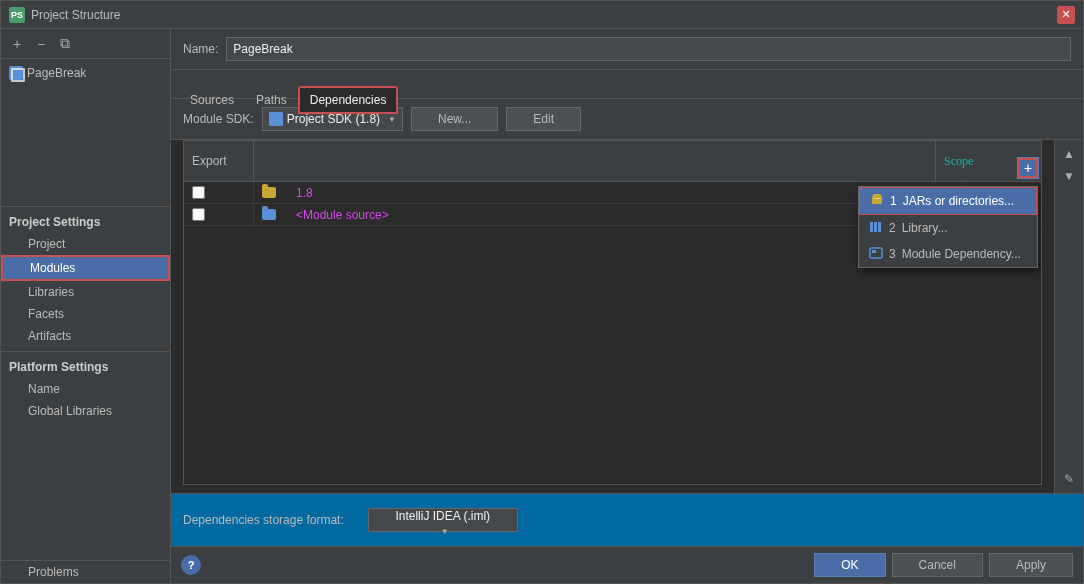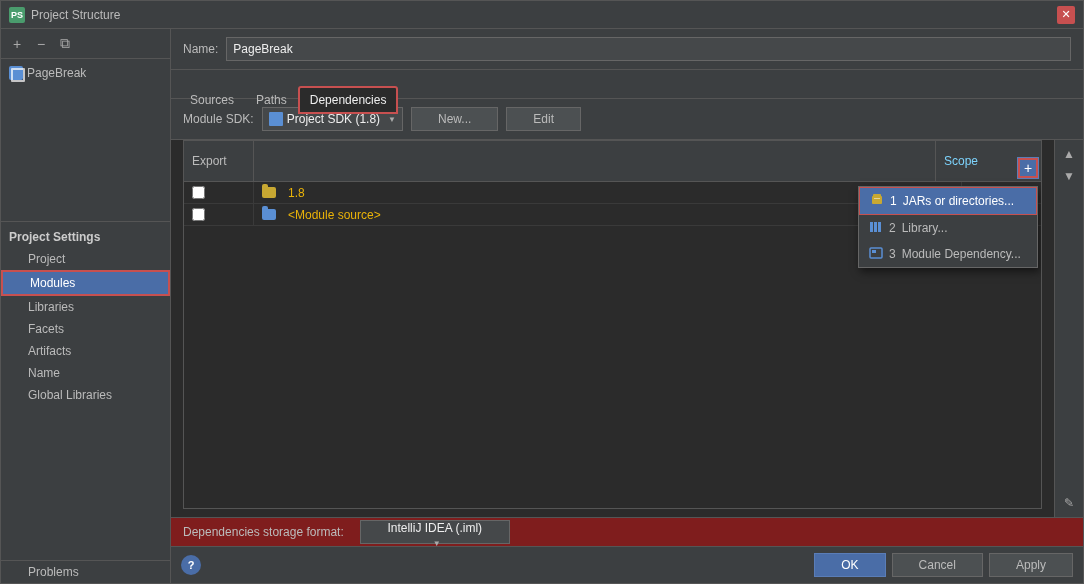--- a/index.html
+++ b/index.html
@@ -270,26 +270,27 @@
     }
     .dep-header-name {
       flex: 1;
       padding: 0 8px;
       color: #bbb;
       font-size: 12px;
     }
     .dep-header-scope {
       width: 80px;
       padding: 0 8px;
-      color: #7dd3fc;
+      color: #14b8a6;
       font-size: 12px;
       border-left: 1px solid #555;
       height: 100%;
       display: flex;
       align-items: center;
+      font-family: Liberation Serif, serif;
     }
     .dep-add-btn {
       width: 22px; height: 22px;
       background: #4a6da7;
       border: 1px solid #5a7db7;
       display: flex; align-items: center; justify-content: center;
       color: white; font-size: 14px; cursor: pointer;
       margin: 2px;
       position: relative;
     }
@@ -309,25 +310,25 @@
       width: 70px;
       padding: 0 8px;
       border-right: 1px solid #3a3a3a;
       height: 100%;
       display: flex;
       align-items: center;
     }
     .dep-row-name {
       flex: 1;
       padding: 0 8px;
-      color: #eab308;
-      font-size: 12px;
-      display: flex;
-      align-items: center;
-      gap: 12px;
+      color: #d946ef;
+      font-size: 12px;
+      display: flex;
+      align-items: center;
+      gap: 20px;
     }
     .dep-row-scope {
       width: 80px;
       padding: 0 8px;
       color: #bbb;
       font-size: 12px;
       height: 100%;
       display: flex;
       align-items: center;
       border-left: 1px solid #3a3a3a;
@@ -392,23 +393,23 @@
     .dropdown-item-num {
       color: #888;
       font-size: 11px;
       min-width: 14px;
     }
 
     
     .bottom-bar {
       display: flex;
       align-items: center;
-      padding: 2px 12px;
-      gap: 16px;
-      background: #7f1d1d;
+      padding: 14px 12px;
+      gap: 24px;
+      background: #0369a1;
       border-top: 1px solid #555;
       flex-shrink: 0;
     }
     .bottom-label { color: #bbb; font-size: 12px; }
     .bottom-select {
       display: flex;
       align-items: center;
       background: #45484a;
       border: 1px solid #666;
       height: 24px;
@@ -500,20 +501,21 @@
         </div>
       </div>
 
       <div class="sidebar-nav-item section-header" style="border-top:1px solid #555;">Project Settings</div>
       <div class="sidebar-nav-item">Project</div>
       <div class="sidebar-nav-item active" style="border:2px solid #c75050;">Modules</div>
       <div class="sidebar-nav-item">Libraries</div>
       <div class="sidebar-nav-item">Facets</div>
       <div class="sidebar-nav-item">Artifacts</div>
 
+      <div class="sidebar-nav-item section-header" style="border-top:1px solid #555; margin-top:4px;">Platform Settings</div>
       <div class="sidebar-nav-item">Name</div>
       <div class="sidebar-nav-item">Global Libraries</div>
 
       <div style="flex:1;"></div>
       <div class="sidebar-nav-item" style="border-top:1px solid #555;">Problems</div>
     </div>
 
     <div class="right-panel">
 
       <div class="name-row">

